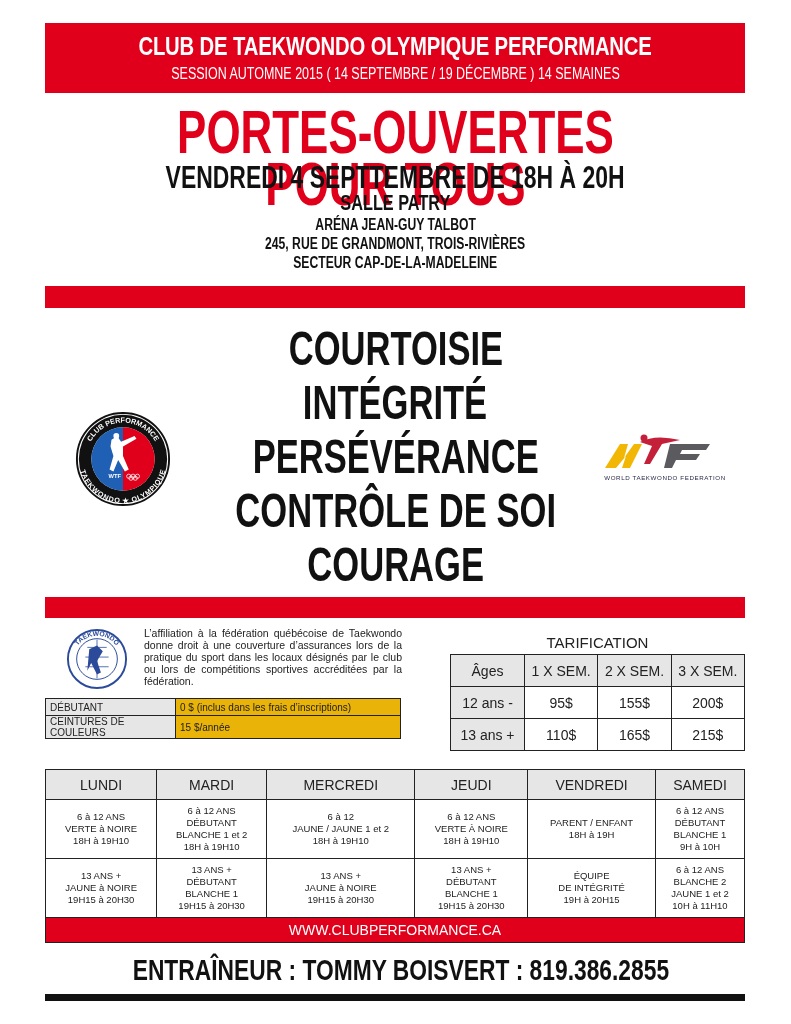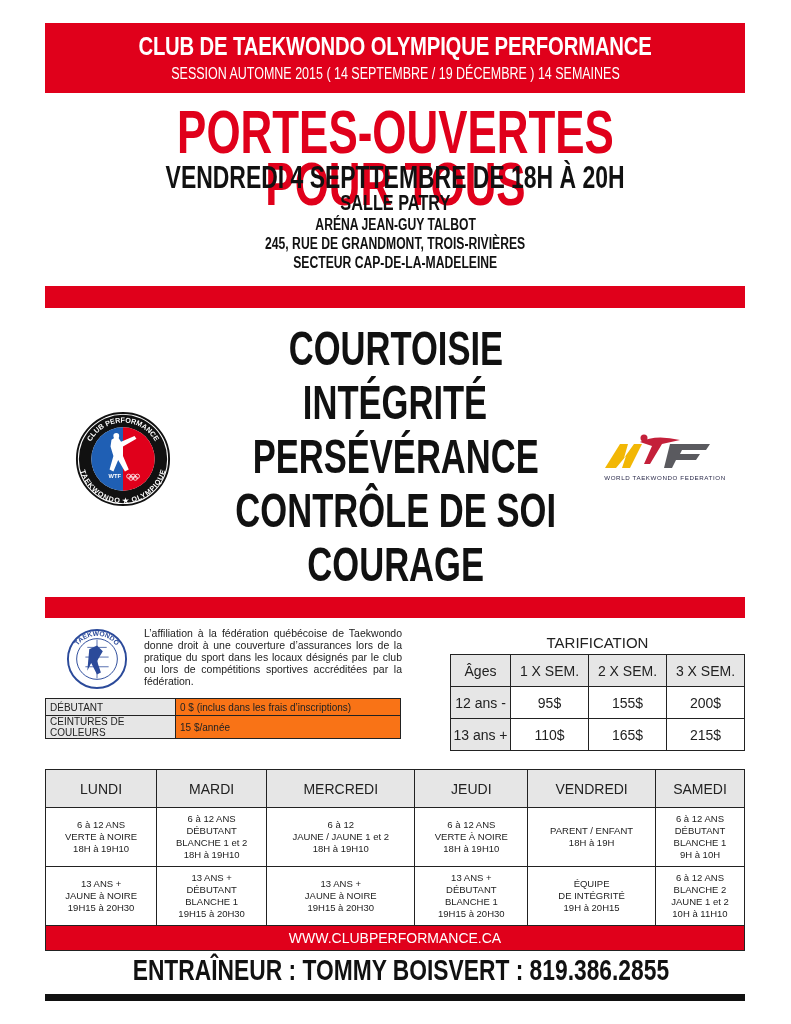--- a/index.html
+++ b/index.html
@@ -43,31 +43,31 @@
   .ftq-logo { position: absolute; left: 66px; top: 628px; width: 62px; height: 62px; }
   .affil-text {
     position: absolute; left: 144px; top: 627px; width: 258px;
     font-size: 10.5px; line-height: 12px; text-align: justify; color: #222;
   }
 
   table { border-collapse: collapse; }
   .fees { position: absolute; left: 45px; top: 698px; width: 356px; font-size: 10px; }
   .fees td { border: 1px solid #222; height: 17px; padding: 0 4px; color: #222; }
   .fees td.k { width: 130px; background: #e6e6e6; }
-  .fees td.v { background: #f97316; }
+  .fees td.v { background: #eab308; }
 
   .tarif-title { position: absolute; left: 450px; width: 295px; top: 634px; text-align: center; font-size: 15px; line-height: 17px; color: #222; }
   .tarif { position: absolute; left: 450px; top: 654px; width: 295px; font-size: 14px; }
   .tarif td { border: 1.5px solid #222; height: 32px; text-align: center; color: #222; }
   .tarif tr.head td { background: #e6e6e6; }
-  .tarif td.age { background: #e6e6e6; width: 60px; }
+  .tarif td.age { background: #e6e6e6; width: 74px; }
 
   .sched { position: absolute; left: 45px; top: 769px; width: 700px; font-size: 9.5px; }
   .sched td { border: 1.5px solid #222; text-align: center; vertical-align: middle; color: #222; line-height: 12px; }
-  .sched tr.days td { height: 38px; background: #e6e6e6; font-size: 14px; }
+  .sched tr.days td { height: 30px; background: #e6e6e6; font-size: 14px; }
   .sched tr.slot td { height: 59px; background: #fff; }
   .sched tr.web td { height: 25px; background: #e0001b; color: #fff; font-size: 14px; border: 1.5px solid #222; }
   .sched .line { display: block; }
 
   .coach { position: absolute; left: 0; width: 791px; top: 953px; text-align: center; font-size: 30px; font-weight: bold; line-height: 34px; padding-left: 10px; }
   .coach span { transform: scaleX(0.76); }
   .black-bar { position: absolute; left: 45px; top: 994px; width: 700px; height: 7px; background: #111; }
 </style>
 </head>
 <body>

